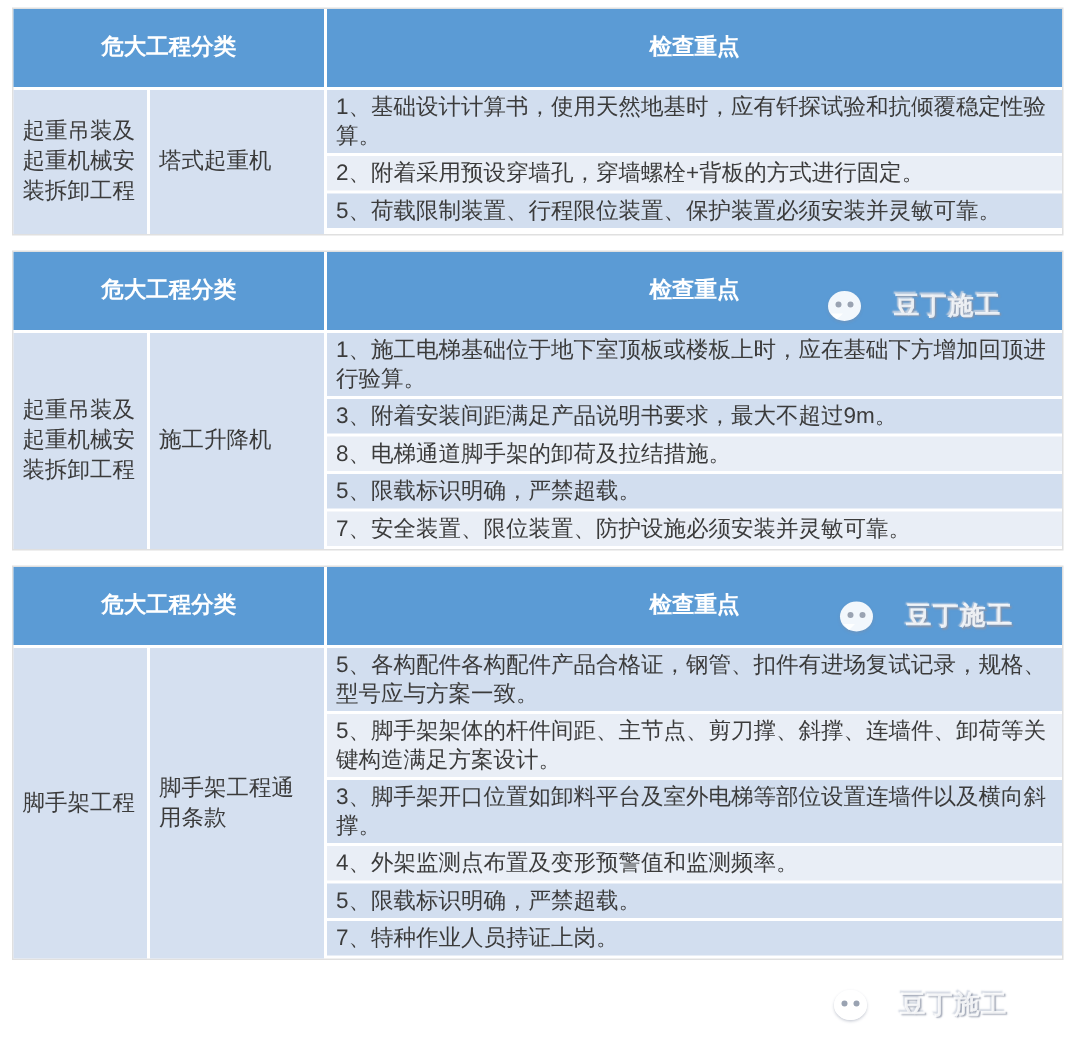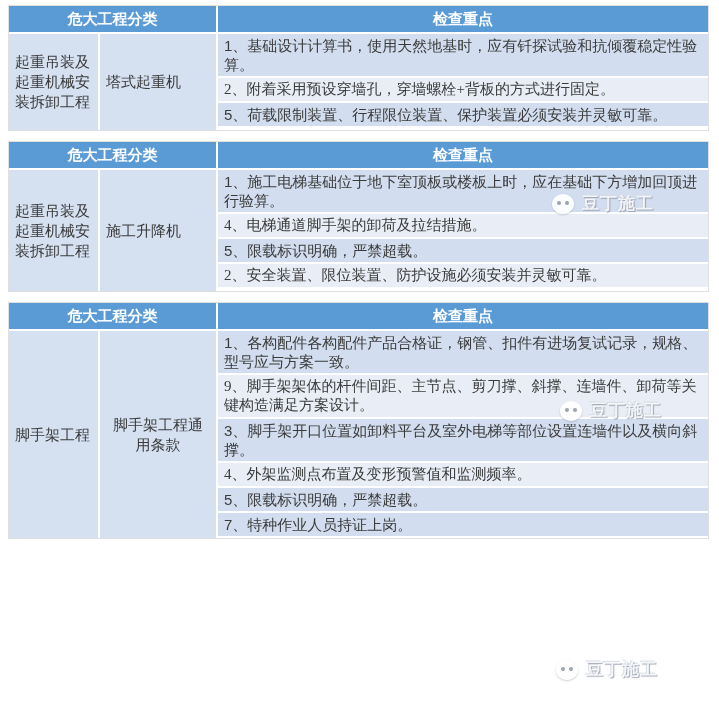--- a/index.html
+++ b/index.html
@@ -25,49 +25,49 @@
   .t1{margin-top:5px;}
   .t2,.t3{margin-top:10px;}
   .cell{box-sizing:border-box;}
   .th{
     background:#5b9bd5;
     color:#ffffff;
     font-weight:bold;
     font-size:15px;
     line-height:20px;
     text-align:center;
-    padding:3px 4px;
+    padding:16px 4px;
   }
   .th-cat{grid-column:1 / 3;grid-row:1;}
   .th-focus{grid-column:3;grid-row:1;}
   .cat{
     background:#d5e0f0;
     font-size:15px;
     line-height:20px;
     display:flex;
     align-items:center;
     padding:2px 6px;
     word-break:break-all;
   }
   .cat1{grid-column:1;}
-  .cat2{grid-column:2;text-align:center;}
+  .cat2{grid-column:2;}
   .item{
     grid-column:3;
     font-size:15px;
     line-height:19px;
     padding:2px 8px 2px 6px;
     word-break:break-all;
   }
   .band-a{background:#d2deef;}
-  .band-b{background:#e9eef6;font-family:Liberation Serif, serif;}
+  .band-b{background:#e9eef6;}
   .watermark{
     position:absolute;
     display:flex;
     align-items:center;
-    gap:8px;
+    gap:22px;
     pointer-events:none;
   }
   .wm-icon{
     position:relative;
     width:22px;height:20px;
     background:rgba(255,255,255,0.92);
     border-radius:50% 50% 50% 50%;
     box-shadow:0 1px 2px rgba(130,140,160,0.45);
   }
   .wm-icon::before{
@@ -109,32 +109,33 @@
     <div class="cell item band-b">2、附着采用预设穿墙孔，穿墙螺栓+背板的方式进行固定。</div>
     <div class="cell item band-a">5、荷载限制装置、行程限位装置、保护装置必须安装并灵敏可靠。</div>
   </section>
 
   <section class="dtable t2">
     <div class="cell th th-cat">危大工程分类</div>
     <div class="cell th th-focus">检查重点</div>
     <div class="cell cat cat1" style="grid-row:2 / span 6">起重吊装及起重机械安装拆卸工程</div>
     <div class="cell cat cat2" style="grid-row:2 / span 6">施工升降机</div>
     <div class="cell item band-a">1、施工电梯基础位于地下室顶板或楼板上时，应在基础下方增加回顶进行验算。</div>
-    <div class="cell item band-b">4、电梯通道脚手架的卸荷及拉结措施。</div>
+    <div class="cell item band-a">3、附着安装间距满足产品说明书要求，最大不超过9m。</div>
+    <div class="cell item band-b">8、电梯通道脚手架的卸荷及拉结措施。</div>
     <div class="cell item band-a">5、限载标识明确，严禁超载。</div>
-    <div class="cell item band-b">2、安全装置、限位装置、防护设施必须安装并灵敏可靠。</div>
+    <div class="cell item band-b">7、安全装置、限位装置、防护设施必须安装并灵敏可靠。</div>
   </section>
 
   <section class="dtable t3">
     <div class="cell th th-cat">危大工程分类</div>
     <div class="cell th th-focus">检查重点</div>
     <div class="cell cat cat1" style="grid-row:2 / span 7">脚手架工程</div>
     <div class="cell cat cat2" style="grid-row:2 / span 7">脚手架工程通用条款</div>
-    <div class="cell item band-a">1、各构配件各构配件产品合格证，钢管、扣件有进场复试记录，规格、型号应与方案一致。</div>
-    <div class="cell item band-b">9、脚手架架体的杆件间距、主节点、剪刀撑、斜撑、连墙件、卸荷等关键构造满足方案设计。</div>
+    <div class="cell item band-a">5、各构配件各构配件产品合格证，钢管、扣件有进场复试记录，规格、型号应与方案一致。</div>
+    <div class="cell item band-b">5、脚手架架体的杆件间距、主节点、剪刀撑、斜撑、连墙件、卸荷等关键构造满足方案设计。</div>
     <div class="cell item band-a">3、脚手架开口位置如卸料平台及室外电梯等部位设置连墙件以及横向斜撑。</div>
     <div class="cell item band-b">4、外架监测点布置及变形预警值和监测频率。</div>
     <div class="cell item band-a">5、限载标识明确，严禁超载。</div>
     <div class="cell item band-a">7、特种作业人员持证上岗。</div>
   </section>
 
   <div class="watermark" style="left:552px;top:192px;">
     <span class="wm-icon"></span>
     <span class="wm-text">豆丁施工</span>
   </div>

